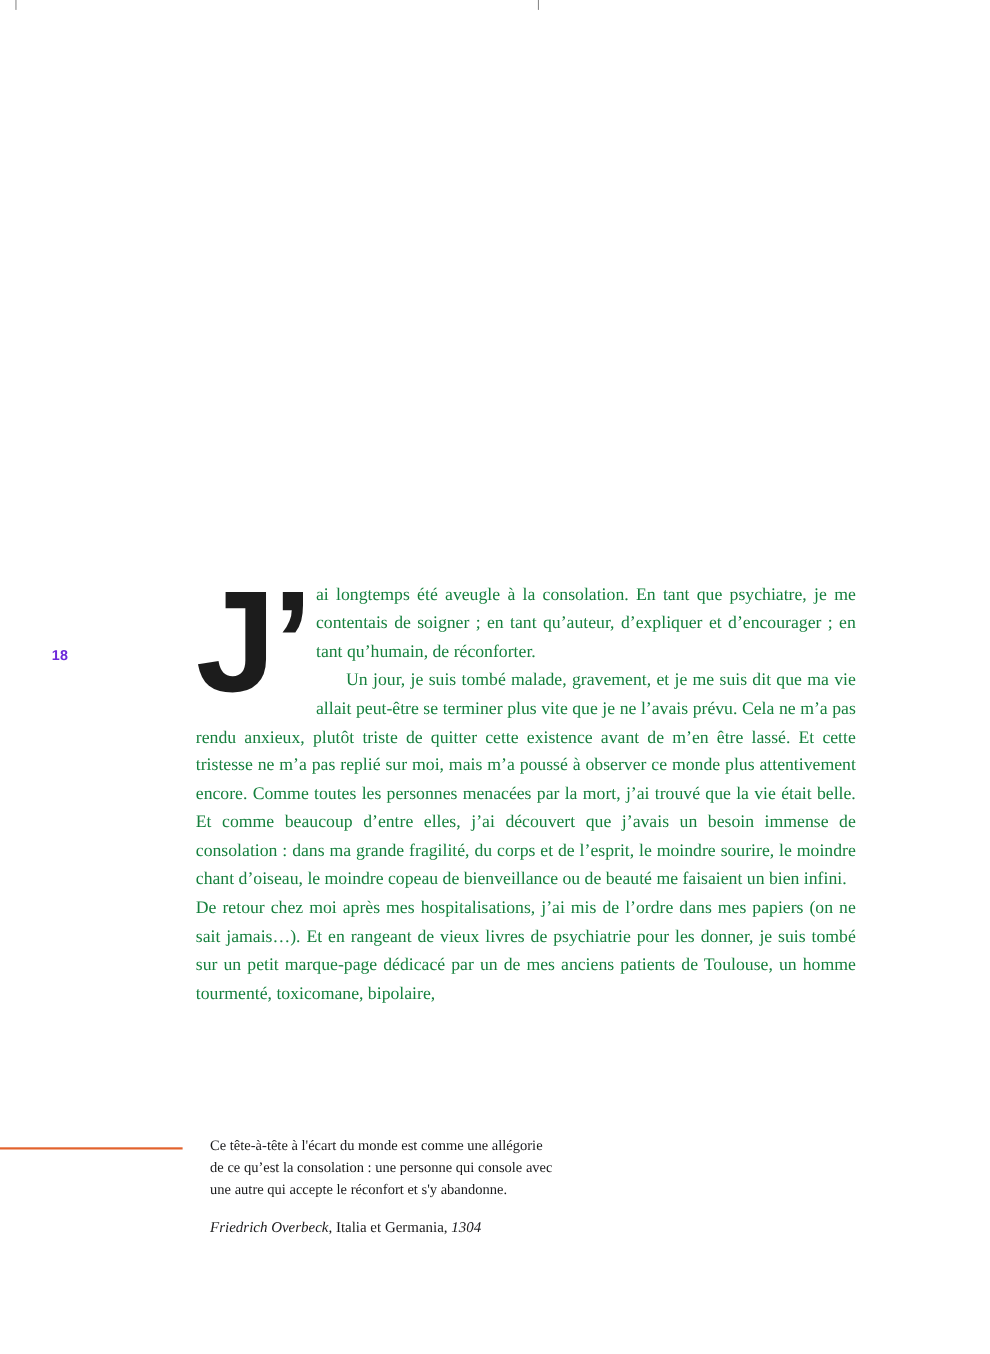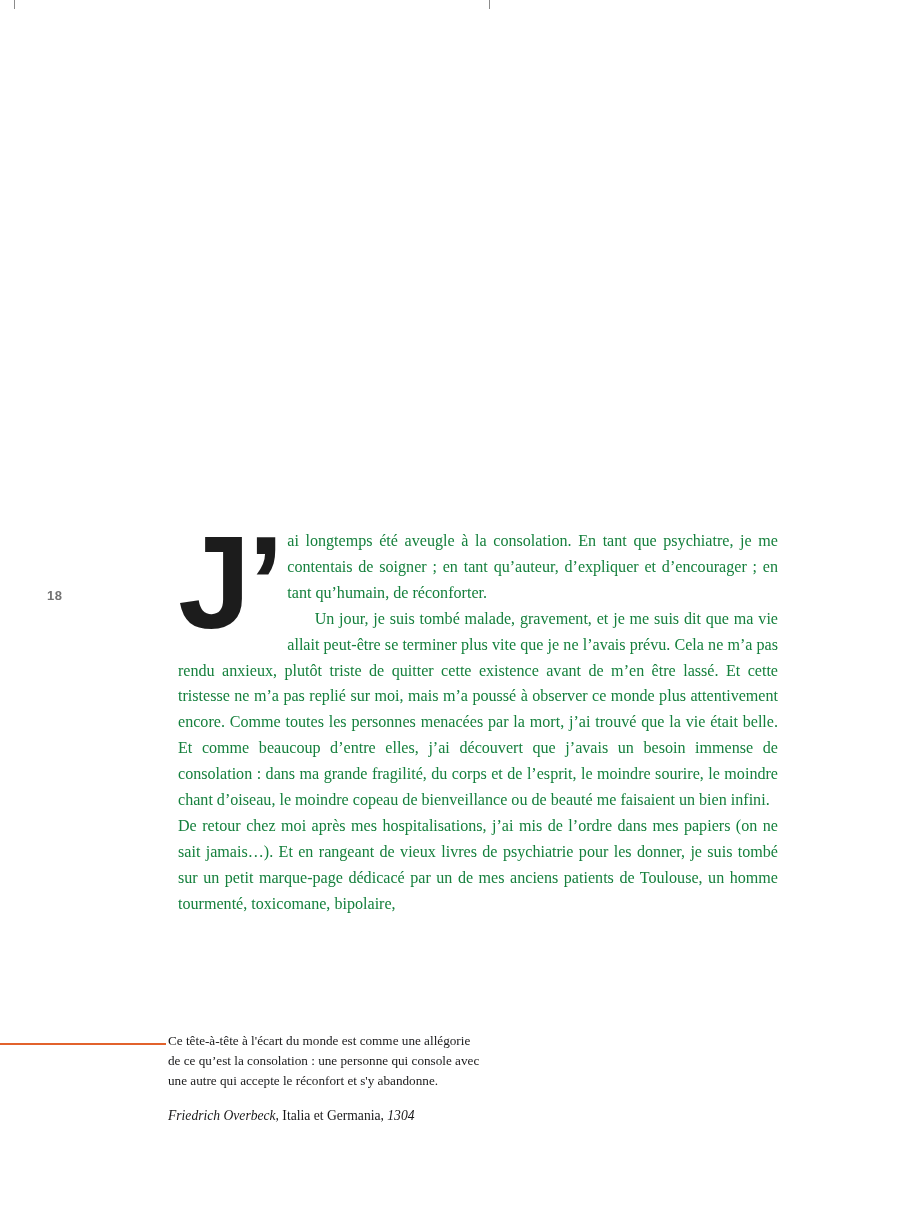--- a/index.html
+++ b/index.html
@@ -34,21 +34,21 @@
 
   
   .folio {
     position: absolute;
     left: 47px;
     top: 588px;
     font-family: "Liberation Sans", "DejaVu Sans", sans-serif;
     font-weight: bold;
     font-size: 13px;
     letter-spacing: 0.4px;
-    color: #737373;
+    color: #6d28d9;
   }
 
   
   .textblock {
     position: absolute;
     left: 178px;
     top: 528px;
     width: 600px;
   }
 
@@ -80,21 +80,21 @@
     position: absolute;
     left: 0;
     top: 1043px;
     width: 166px;
     height: 1.6px;
     background: #e2622c;
   }
 
   .caption {
     position: absolute;
-    left: 168px;
+    left: 191px;
     top: 1031px;
     width: 420px;
   }
   .caption p {
     margin: 0;
     font-size: 13.2px;
     line-height: 20.2px;
     color: #19191a;
   }
   .caption .credit {

